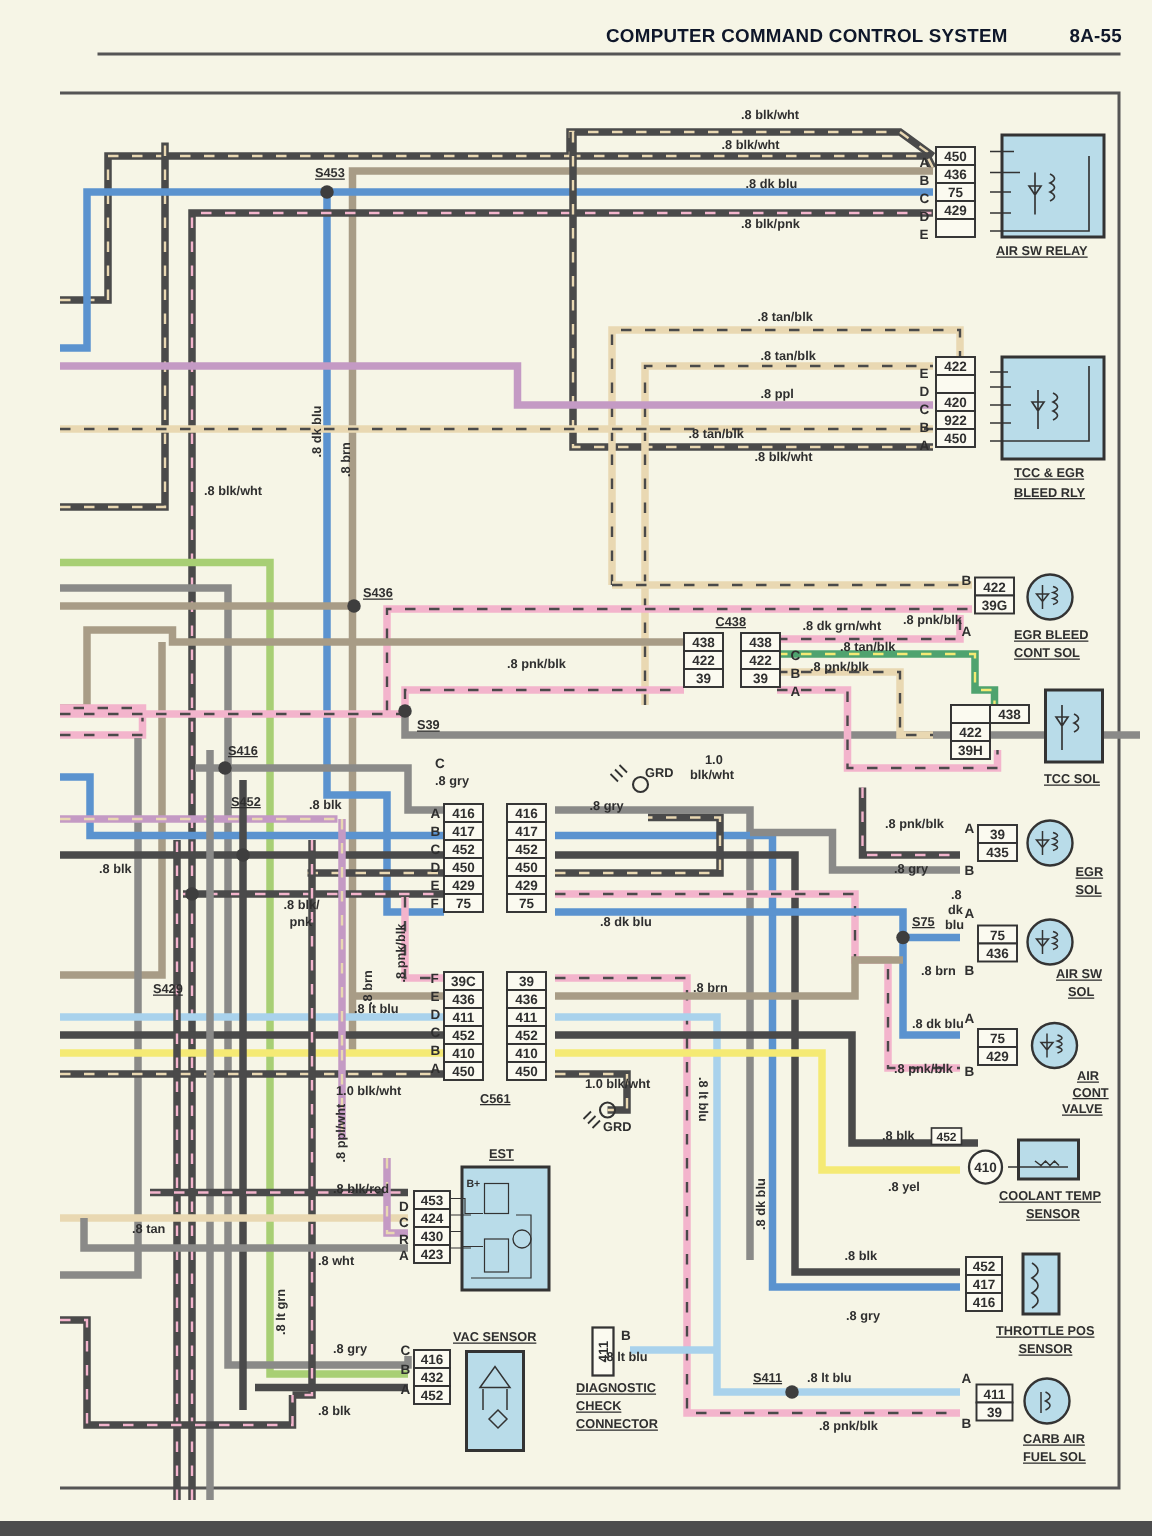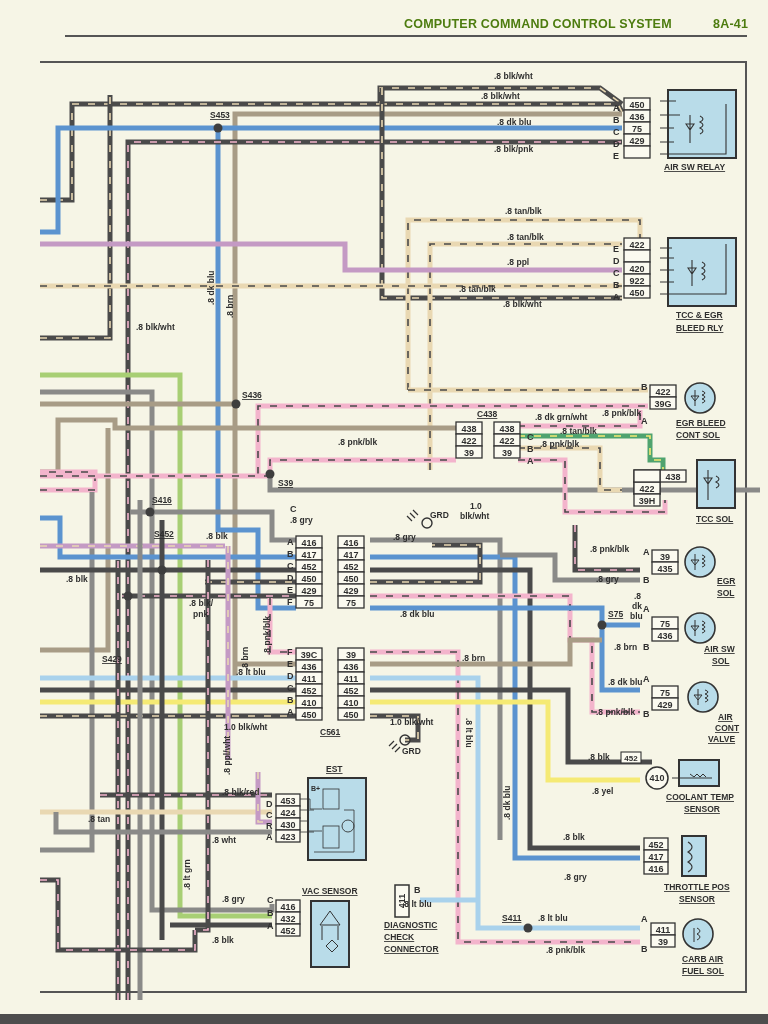--- a/index.html
+++ b/index.html
@@ -1,32 +1,32 @@
 <!DOCTYPE html>
 <html><head>
 <meta charset="utf-8">
 <style>
   html,body{margin:0;padding:0;}
   body{width:768px;height:1024px;background:#f6f5e6;overflow:hidden;position:relative;font-family:"Liberation Sans",sans-serif;}
   #page{position:absolute;left:0;top:0;width:768px;height:1024px;}
-  .hdr{position:absolute;top:17px;font-weight:bold;font-size:12.5px;color:#4d7c0f;letter-spacing:0.2px;}
+  .hdr{position:absolute;top:17px;font-weight:bold;font-size:12.5px;color:#0f172a;letter-spacing:0.2px;}
   .hdr-rule{position:absolute;left:65px;top:35px;width:682px;height:2px;background:#555;}
   .bottom-bar{position:absolute;left:0;top:1014px;width:768px;height:10px;background:#4d4d4d;}
   svg text{font-family:"Liberation Sans",sans-serif;font-weight:bold;fill:#2f2f2f;}
   .lbl{font-size:8.5px;}
   .pin{font-size:9px;font-weight:bold;}
   .cav{font-size:9px;}
   .comp{font-size:8.5px;text-decoration:underline;}
 </style>
 </head>
 <body>
 
 <div id="page">
   <div class="hdr" style="left:404px">COMPUTER COMMAND CONTROL SYSTEM</div>
-  <div class="hdr" style="left:713px">8A-41</div>
+  <div class="hdr" style="left:713px">8A-55</div>
   <div class="hdr-rule"></div>
 
   <svg id="diag" width="768" height="1024" style="position:absolute;left:0;top:0">
     <defs>
       <pattern id="tick" width="14" height="6" patternUnits="userSpaceOnUse"></pattern>
     </defs>
 
     <polyline points="40,62 746,62 746,992 40,992" fill="none" stroke="#555" stroke-width="2"></polyline>
     <g id="wires">
         <polyline points="40,200 72,200 72,104 380,104 380,88 600,88 622,104" fill="none" stroke="#4a4a4a" stroke-width="5" stroke-linejoin="miter"></polyline>

